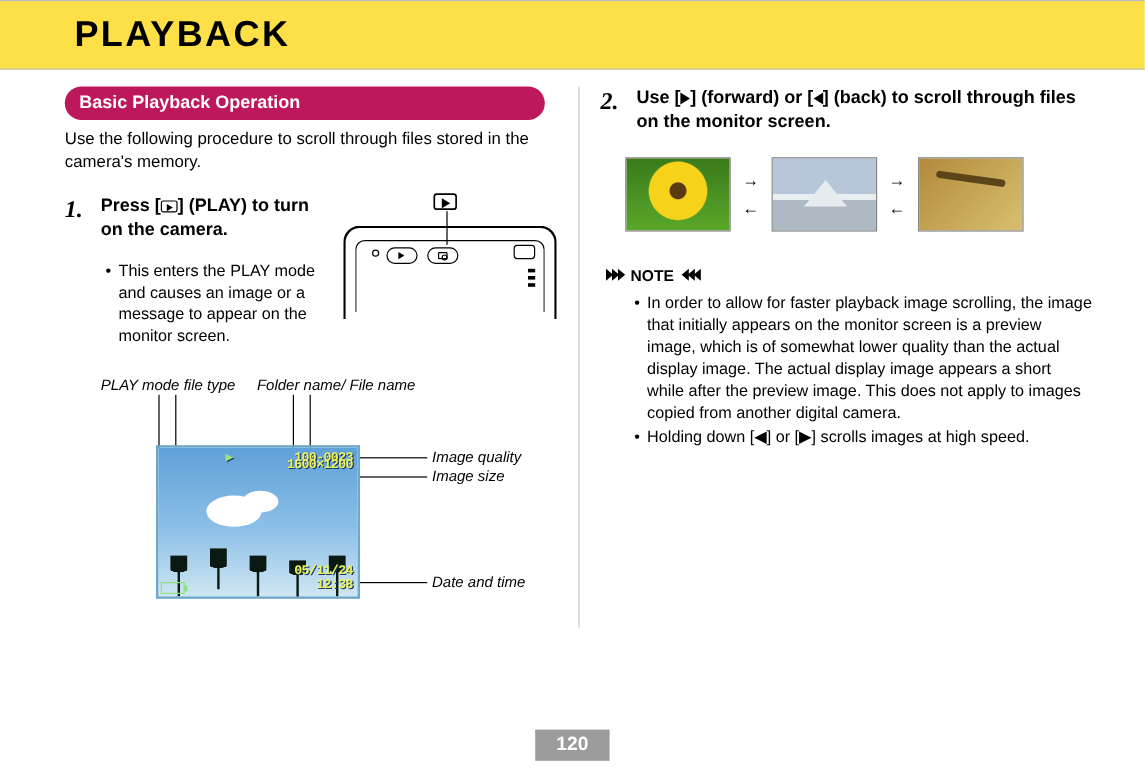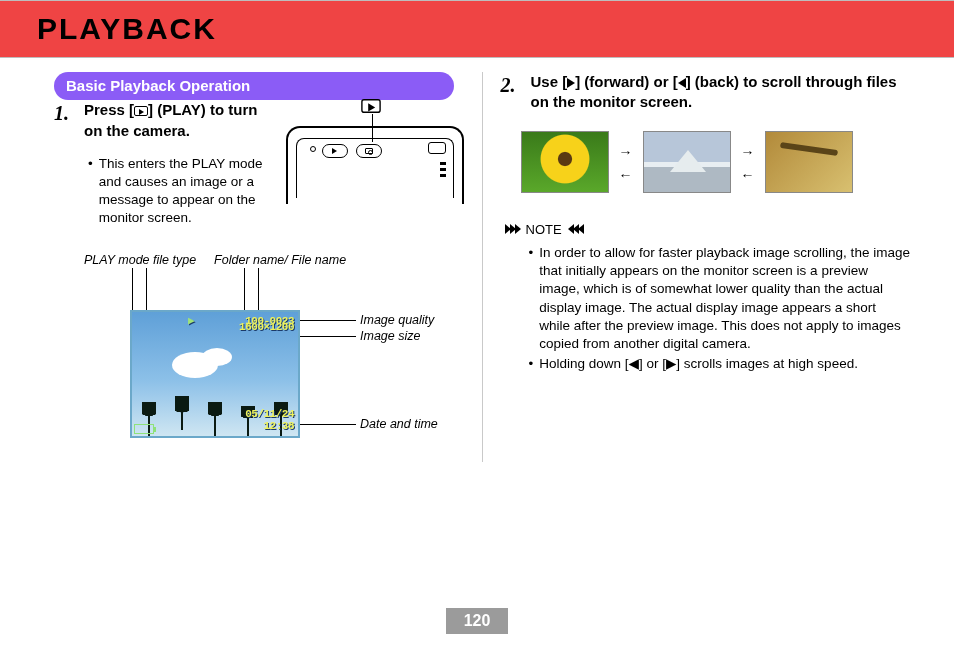--- a/index.html
+++ b/index.html
@@ -1,26 +1,26 @@
 <!DOCTYPE html>
 <html><head>
 <meta charset="utf-8">
 <style>
   * { box-sizing: border-box; margin: 0; padding: 0; }
   html, body { width: 954px; height: 646px; font-family: Arial, Helvetica, sans-serif; color: #000; background: #fff; }
   .page { position: relative; width: 954px; height: 646px; padding: 0 0 0 0; }
-  .title-bar { background: #ef4444; height: 58px; border-top: 1px solid #bdbdbd; border-bottom: 1px solid #bdbdbd; display: flex; align-items: center; padding-left: 37px; }
+  .title-bar { background: #fde047; height: 58px; border-top: 1px solid #bdbdbd; border-bottom: 1px solid #bdbdbd; display: flex; align-items: center; padding-left: 62px; }
   .title-bar h1 { font-size: 30px; letter-spacing: 2px; font-weight: 800; }
   .columns { display: flex; gap: 0; padding: 14px 44px 0 54px; }
   .col { flex: 1; font-size: 14px; line-height: 1.35; }
   .col-left { padding-right: 18px; }
   .col-right { padding-left: 18px; }
   .divider { width: 1px; background: #c9c9c9; }
   .intro { margin-bottom: 26px; }
-  .section-head { background: #8b5cf6; color: #fff; border-radius: 14px; font-weight: 700; padding: 4px 12px; font-size: 15px; display: inline-block; width: 400px; }
+  .section-head { background: #be185d; color: #fff; border-radius: 14px; font-weight: 700; padding: 4px 12px; font-size: 15px; display: inline-block; width: 400px; }
   .section-sub { margin-top: 6px; margin-bottom: 18px; }
   .step { display: flex; gap: 8px; margin-bottom: 10px; }
   .step-num { font-size: 20px; font-style: italic; font-weight: 900; font-family: Georgia, 'Times New Roman', serif; min-width: 22px; }
   .step-body { flex: 1; }
   .step-title { font-weight: 700; font-size: 15px; line-height: 1.35; }
   .step1-row { display: flex; gap: 12px; }
   .step1-left { flex: 1; }
   .bullet { display: flex; gap: 6px; margin-top: 14px; font-size: 13.5px; padding-left: 4px; }
   .bullet::before { content: "•"; }
   
@@ -57,21 +57,21 @@
   .lbl-text-it { position: absolute; font-style: italic; font-size: 12.5px; }
   
   .thumbs-row { display: flex; align-items: center; gap: 10px; margin: 18px 0 28px 20px; }
   .thumb { width: 88px; height: 62px; border: 1px solid #888; }
   .t-flower { background: radial-gradient(circle at 50% 45%, #5a3a12 12%, #f7d21a 14% 44%, transparent 46%), linear-gradient(#3a7a1a,#5aa82a); }
   .t-mtn { background: linear-gradient(to bottom, #b7c6d9 0 50%, #e8eef2 50% 58%, #aeb9c3 58% 100%); position:relative;}
   .t-mtn::after{content:"";position:absolute;left:26px;top:18px;width:0;height:0;border-left:18px solid transparent;border-right:18px solid transparent;border-bottom:22px solid #e6ecee;}
   .t-dragon { background: linear-gradient(135deg,#b28a3a,#d8c070); position:relative;}
   .t-dragon::after{content:"";position:absolute;left:14px;top:14px;width:58px;height:6px;background:#5a4418;border-radius:3px;transform:rotate(8deg);}
   .arr-col { display:flex; flex-direction:column; gap:4px; font-size:14px; }
-  .note-head { display: flex; align-items: center; gap: 6px; font-weight: 400; font-size: 13px; margin-left: 4px; }
+  .note-head { display: flex; align-items: center; gap: 6px; font-weight: 700; font-size: 13px; margin-left: 4px; }
   .chev { display:inline-flex; }
   .chev span{ display:inline-block; width:0;height:0;border-top:5px solid transparent;border-bottom:5px solid transparent; margin-right:-1px;}
   .chev.r span{ border-left:6px solid #000;}
   .chev.l span{ border-right:6px solid #000;}
   .note-list { margin: 6px 0 0 28px; font-size: 13.5px; }
   .note-list .bullet { margin-top: 2px; padding-left:0; }
   
   .footer { position: absolute; bottom: 12px; left: 0; right: 0; display:flex; align-items:center;flex-direction:column; }
   .footer-line { flex:1; height:1px; background:#9b9b9b; margin: 0 8px; }
   .page-num { background:#9b9b9b; color:#fff; font-weight:700; padding:4px 18px; font-size:16px; }
@@ -89,20 +89,21 @@
 
   <div class="title-bar">
     <h1>PLAYBACK</h1>
   </div>
 
   <div class="columns">
 
     <div class="col col-left">
 
       <div class="section-head">Basic Playback Operation</div>
+      <p class="section-sub">Use the following procedure to scroll through files stored in the camera's memory.</p>
 
       <div class="step">
         <div class="step-num">1.</div>
         <div class="step-body">
           <div class="step1-row">
             <div class="step1-left">
               <div class="step-title">
                 <span>Press [</span><span class="play-ico"></span><span>] (PLAY) to turn on the camera.</span>
               </div>
               <div class="bullet">

